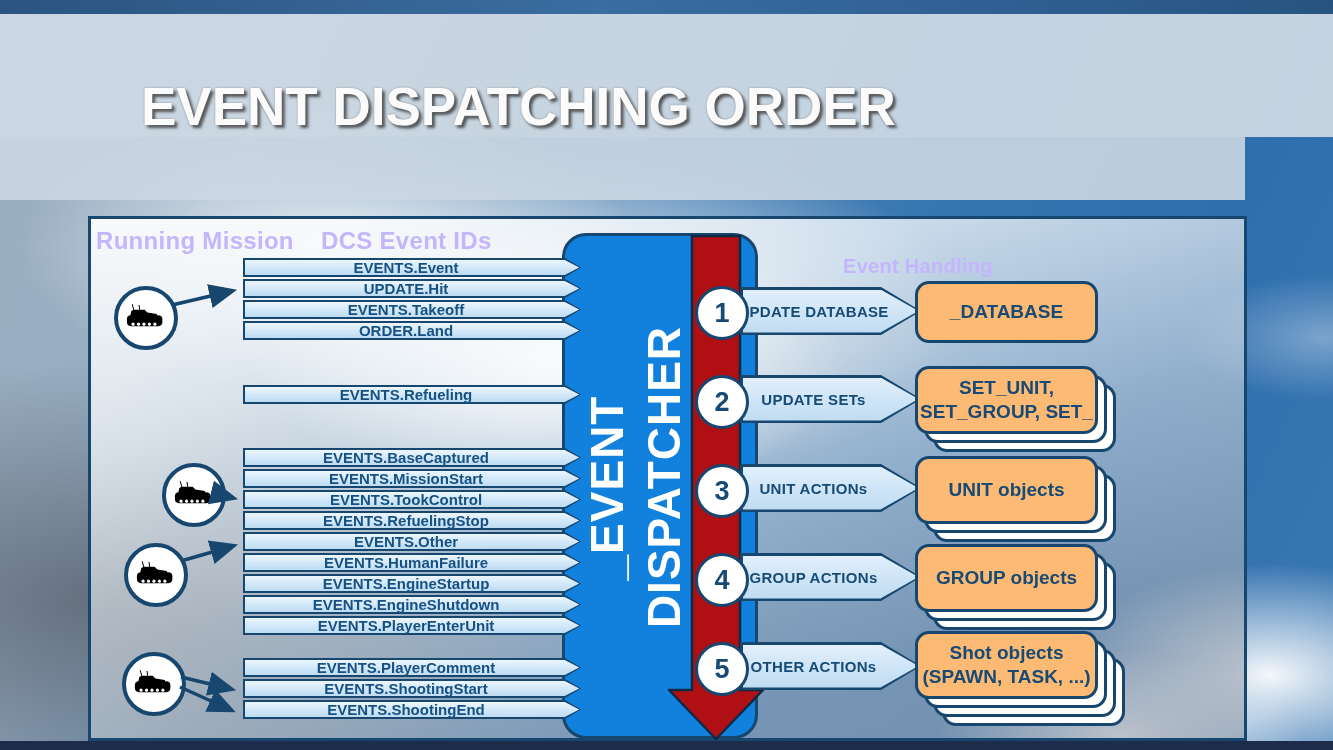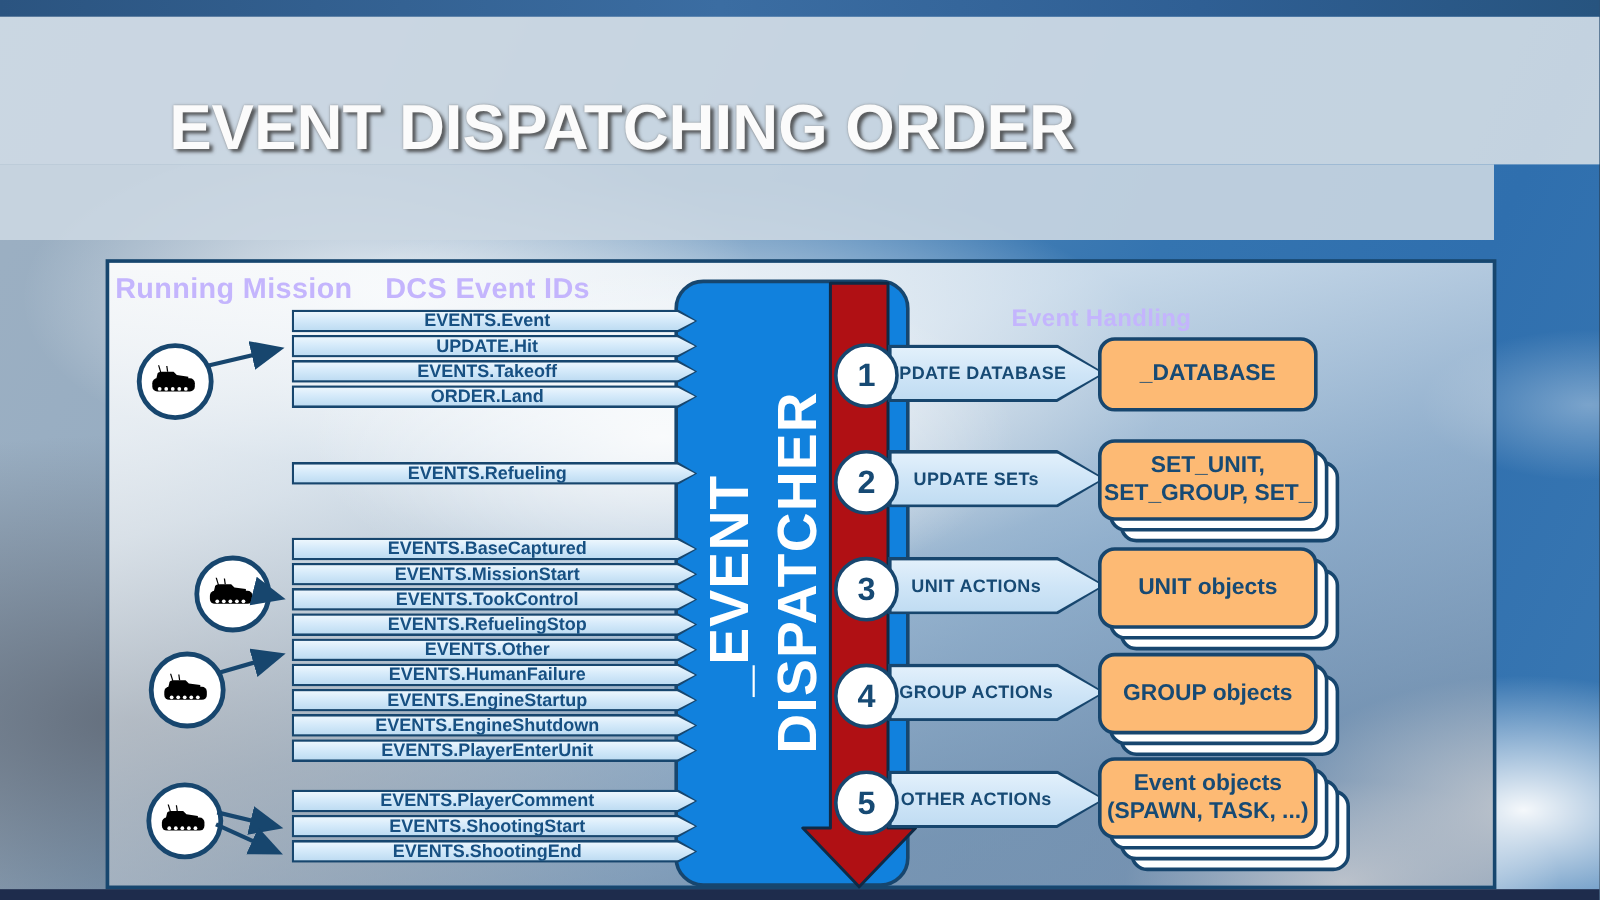--- a/index.html
+++ b/index.html
@@ -319,19 +319,19 @@
     <div class="hmain">
       <span class="tline">GROUP objects</span>
 
     </div>
   </div>
   <div class="hstack" style="top:631px;height:68px;">
     <div class="card g3"></div>
     <div class="card g2"></div>
     <div class="card g1"></div>
     <div class="hmain">
-      <span class="tline">Event objects</span>
+      <span class="tline">Shot objects</span>
       <span class="tline">(SPAWN, TASK, ...)</span>
     </div>
   </div>
 
   <div class="footer-bar"></div>
 </div>
 
 </body></html>

